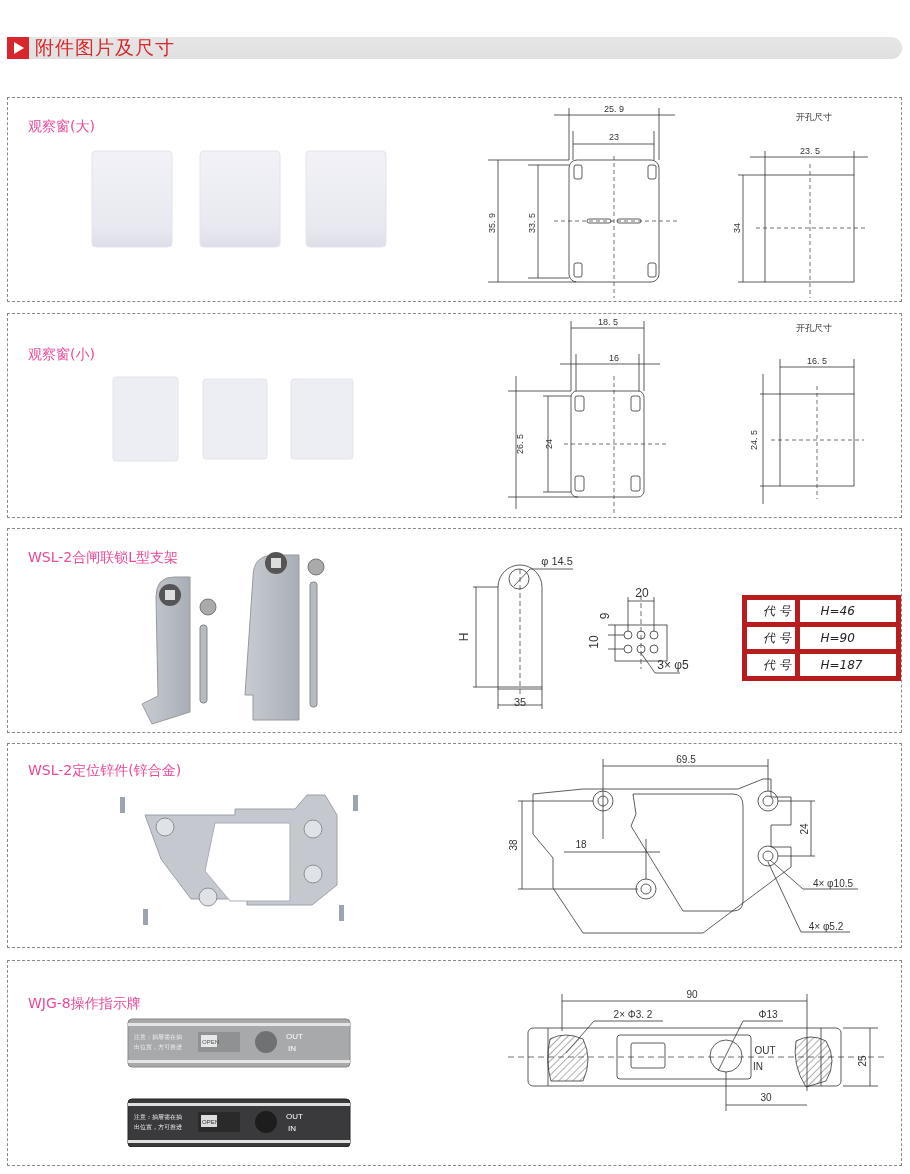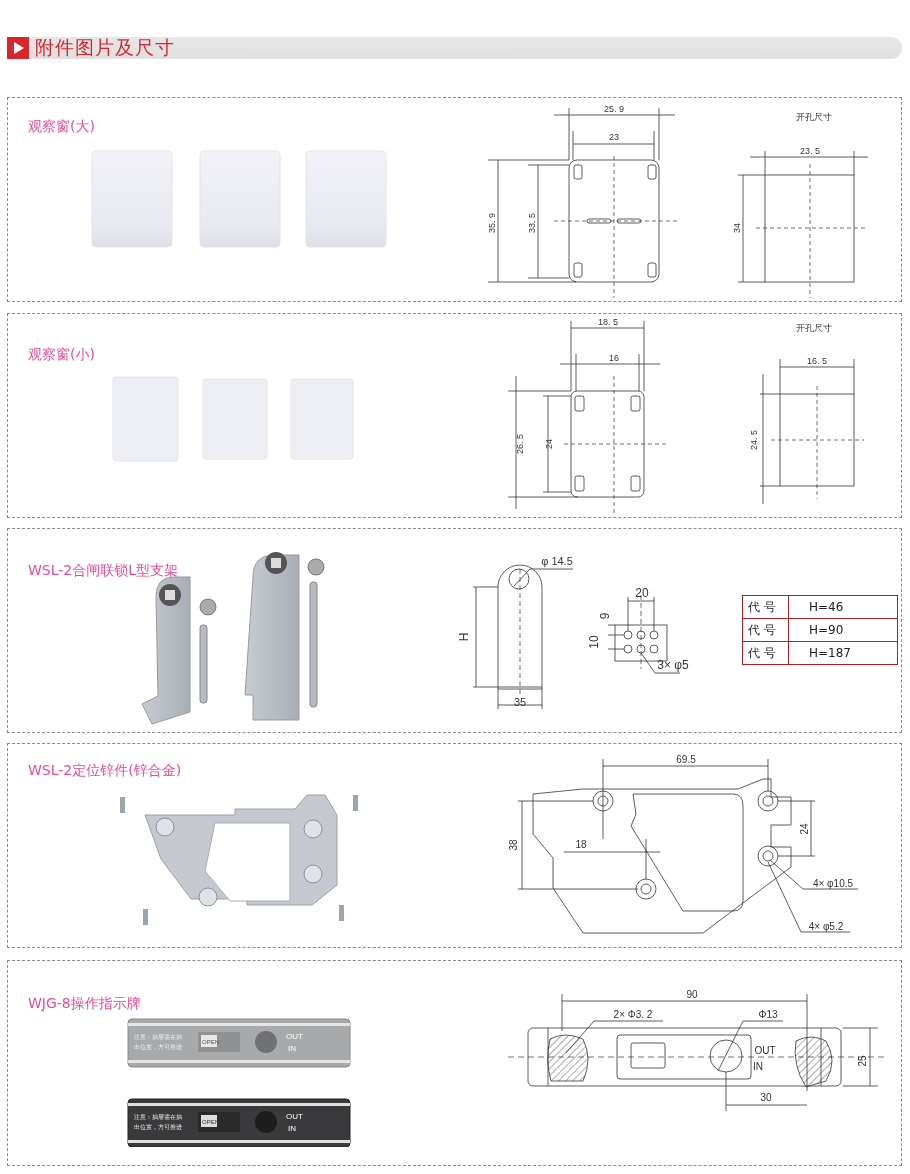--- a/index.html
+++ b/index.html
@@ -6,21 +6,21 @@
   body{width:910px;height:1174px;position:relative;overflow:hidden;font-family:"DejaVu Sans","Liberation Sans",sans-serif;color:#222;}
   .header{position:absolute;left:7px;top:37px;width:895px;height:22px;background:linear-gradient(#e6e6e6,#e0e0e0);border-radius:11px;}
   .header .tri{position:absolute;left:0;top:0;width:22px;height:22px;background:#d9262c;}
   .header .tri::after{content:"";position:absolute;left:7px;top:5px;border-left:10px solid #fff;border-top:6px solid transparent;border-bottom:6px solid transparent;}
   .header .title{position:absolute;left:28px;top:-1px;font-size:19px;color:#d9262c;letter-spacing:1px;line-height:22px;}
   .panel{position:absolute;left:7px;width:895px;border:1px dashed #8a8a8a;box-sizing:border-box;}
   .panel .label{position:absolute;left:20px;font-size:14px;color:#ec4899;white-space:nowrap;}
   .photo{position:absolute;}
   svg text{font-family:"Liberation Sans","DejaVu Sans",sans-serif;}
   .codetable{position:absolute;border-collapse:collapse;font-size:12px;}
-  .codetable td{border:1px solid #b91c1c;height:22px;padding:0 0 0 5px;}
+  .codetable td{border:5px solid #b91c1c;height:22px;padding:0 0 0 16px;font-style:italic;}
   .codetable td.k{width:40px;}
   .codetable td.v{width:88px;padding-left:20px;}
 </style>
 </head>
 <body>
 
 <div class="header">
   <div class="tri"></div>
   <div class="title">附件图片及尺寸</div>
 </div>
@@ -138,21 +138,21 @@
       <text transform="translate(25,130) rotate(-90)">26. 5</text>
       <text transform="translate(54,130) rotate(-90)">24</text>
       <text x="316" y="17">开孔尺寸</text>
       <text x="319" y="50">16. 5</text>
       <text transform="translate(259,126) rotate(-90)">24. 5</text>
     </g>
   </svg>
 </div>
 
 <div class="panel" style="top:528px;height:205px;">
-  <div class="label" style="top:33px;">WSL-2合闸联锁L型支架</div>
+  <div class="label" style="top:20px;">WSL-2合闸联锁L型支架</div>
   <div class="photo" style="left:130px;top:8px;">
     <svg width="200" height="190">
       <defs>
           <linearGradient id="gm" x1="0" x2="1">
             <stop offset="0" stop-color="#c8ccd2"></stop>
             <stop offset="1" stop-color="#a9aeb6"></stop>
           </linearGradient>
         </defs>
       <path d="M18 60 q0 -20 18 -20 h16 v135 l-38 12 l-10 -20 l16 -8 z" fill="url(#gm)" stroke="#999"></path>
       <circle cx="32" cy="58" r="11" fill="#555"></circle>

